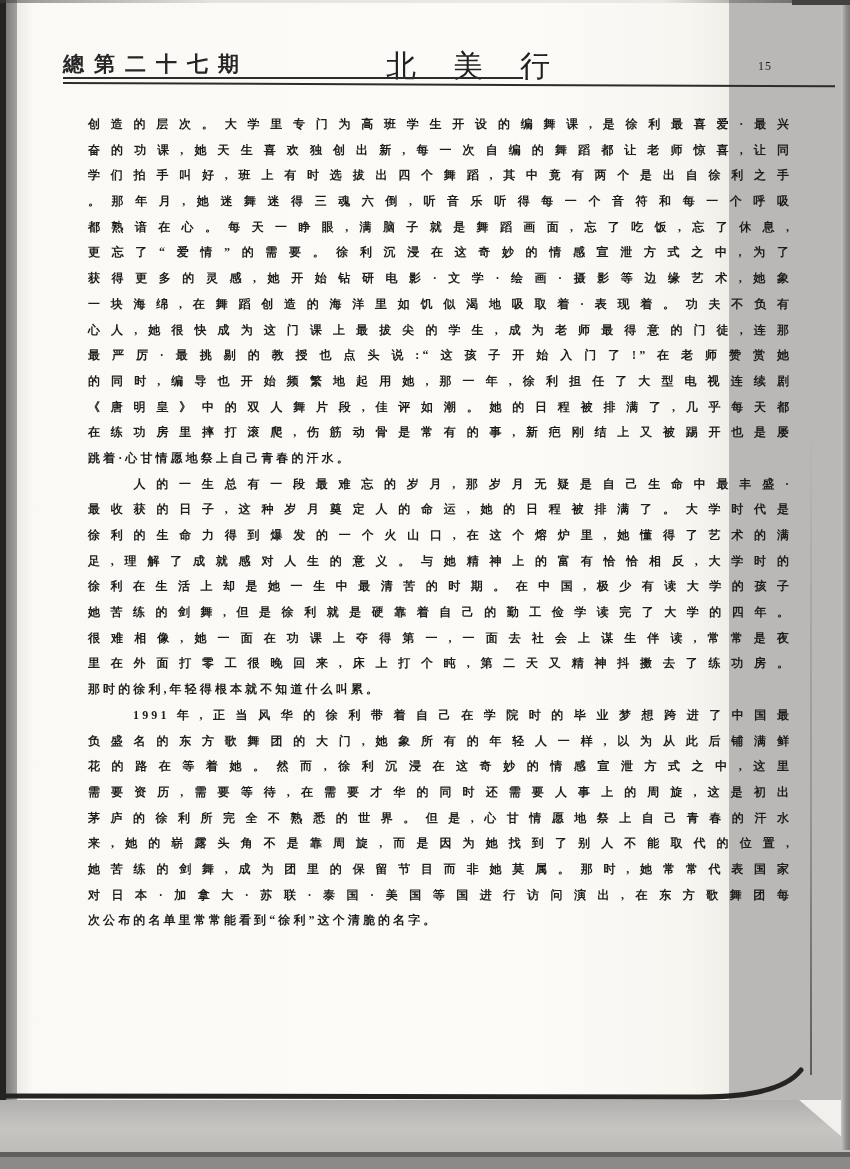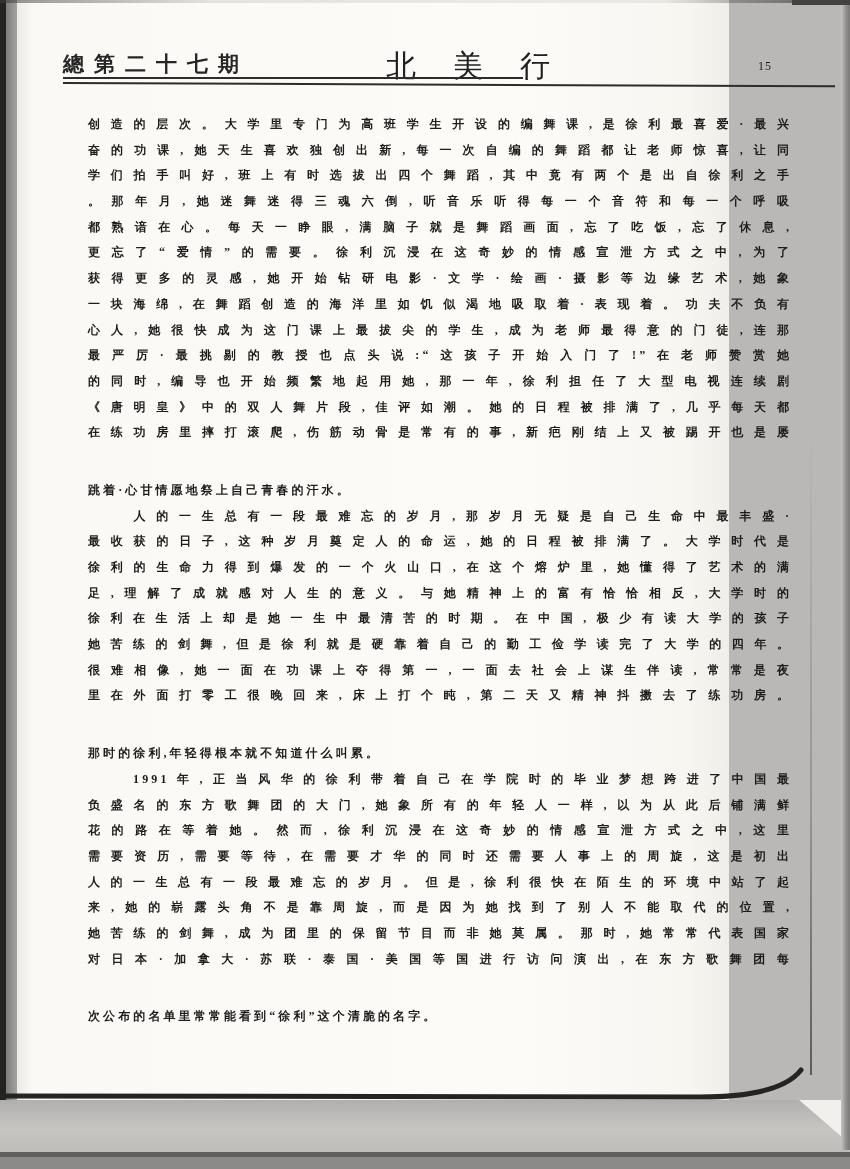--- a/index.html
+++ b/index.html
@@ -43,21 +43,21 @@
     transform:rotate(0.25deg);transform-origin:left center;}
 
   
   .body-text{position:absolute;left:71px;top:112px;width:704px;color:#1e1d1c;}
   .line{
     font-size:12px;line-height:25.7px;height:25.7px;
     letter-spacing:3.1px;white-space:nowrap;
     text-align:justify;text-align-last:justify;
     font-weight:700;
   }
-  .line-end{text-align-last:left;margin-top:32px;}
+  .line-end{text-align-last:left;}
 </style>
 </head>
 <body>
 
 <div class="left-dark"></div>
 <div class="left-gray"></div>
 
 <div class="page">
   <div class="issue">總第二十七期</div>
   <div class="title">北美行</div>
@@ -91,21 +91,21 @@
         <div class="line">她苦练的剑舞,但是徐利就是硬靠着自己的勤工俭学读完了大学的四年。</div>
         <div class="line">很难相像,她一面在功课上夺得第一,一面去社会上谋生伴读,常常是夜</div>
         <div class="line">里在外面打零工很晚回来,床上打个盹,第二天又精神抖擞去了练功房。</div>
         <div class="line line-end">那时的徐利,年轻得根本就不知道什么叫累。</div>
       </div>
       <div>
         <div class="line">　　1991年,正当风华的徐利带着自己在学院时的毕业梦想跨进了中国最</div>
         <div class="line">负盛名的东方歌舞团的大门,她象所有的年轻人一样,以为从此后铺满鲜</div>
         <div class="line">花的路在等着她。然而,徐利沉浸在这奇妙的情感宣泄方式之中,这里</div>
         <div class="line">需要资历,需要等待,在需要才华的同时还需要人事上的周旋,这是初出</div>
-        <div class="line">人的一生总有一段最难忘的岁月。但是,徐利很快在陌生的环境中站了起</div>
+        <div class="line">茅庐的徐利所完全不熟悉的世界。但是,心甘情愿地祭上自己青春的汗水</div>
         <div class="line">来,她的崭露头角不是靠周旋,而是因为她找到了别人不能取代的位置,</div>
         <div class="line">她苦练的剑舞,成为团里的保留节目而非她莫属。那时,她常常代表国家</div>
         <div class="line">对日本·加拿大·苏联·泰国·美国等国进行访问演出,在东方歌舞团每</div>
         <div class="line line-end">次公布的名单里常常能看到“徐利”这个清脆的名字。</div>
       </div>
     </div>
 </div>
 
 <div class="page-crease"></div>
 

